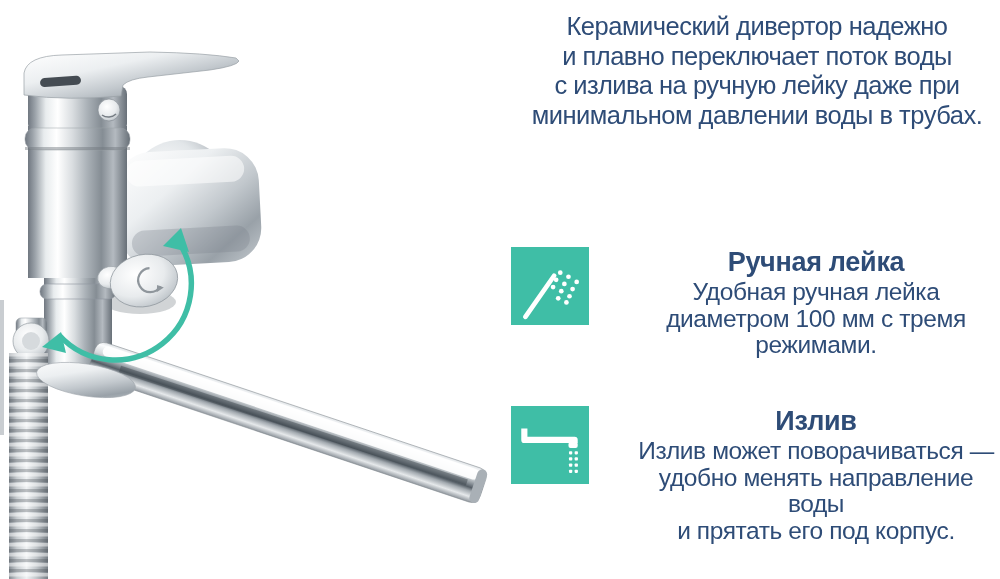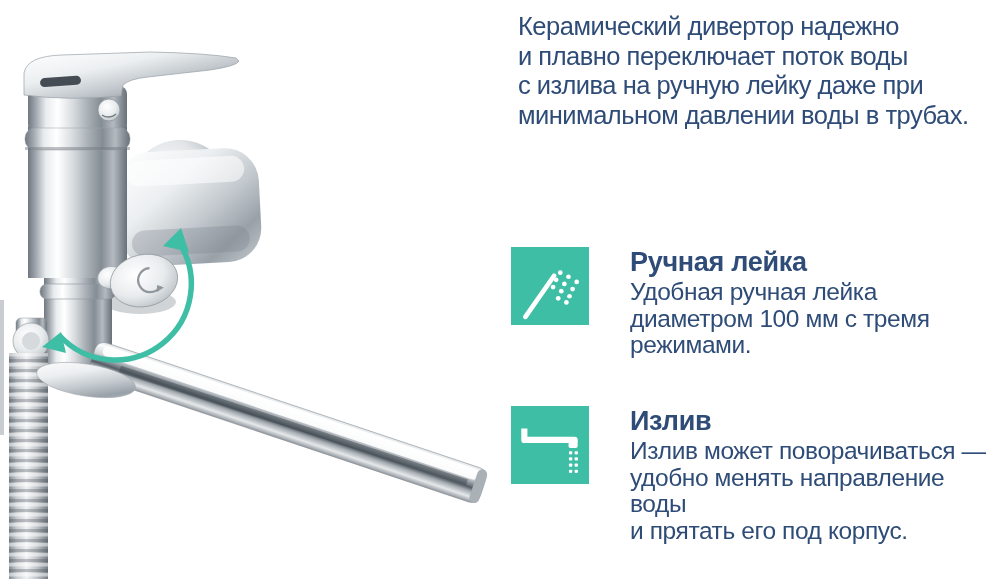--- a/index.html
+++ b/index.html
@@ -2,21 +2,21 @@
 <html style="--teal: #3fbea6; --navy: #2e4c77;"><head>
 <meta charset="utf-8">
 <style>
   html,body{margin:0;padding:0;}
   body{
     width:1000px;height:579px;position:relative;overflow:hidden;
     background:#ffffff;
     font-family:"Liberation Sans","DejaVu Sans",sans-serif;
     color:var(--navy,#2e4c77);
   }
-  .canvas{position:absolute;inset:0;width:1000px;height:579px;}
+  .canvas{position:absolute;inset:0;width:1000px;height:579px;text-align:center;}
   .photo{position:absolute;left:0;top:0;width:505px;height:579px;}
   .photo svg{display:block;}
   .intro{
     position:absolute;left:518px;top:12px;width:478px;margin:0;
     font-size:25.5px;line-height:29.5px;letter-spacing:-0.5px;
     white-space:pre-line;color:var(--navy,#2e4c77);
   }
   .feature{position:absolute;left:511px;display:flex;gap:41px;align-items:flex-start;}
   .feature.f1{top:247px;}
   .feature.f2{top:406px;}

